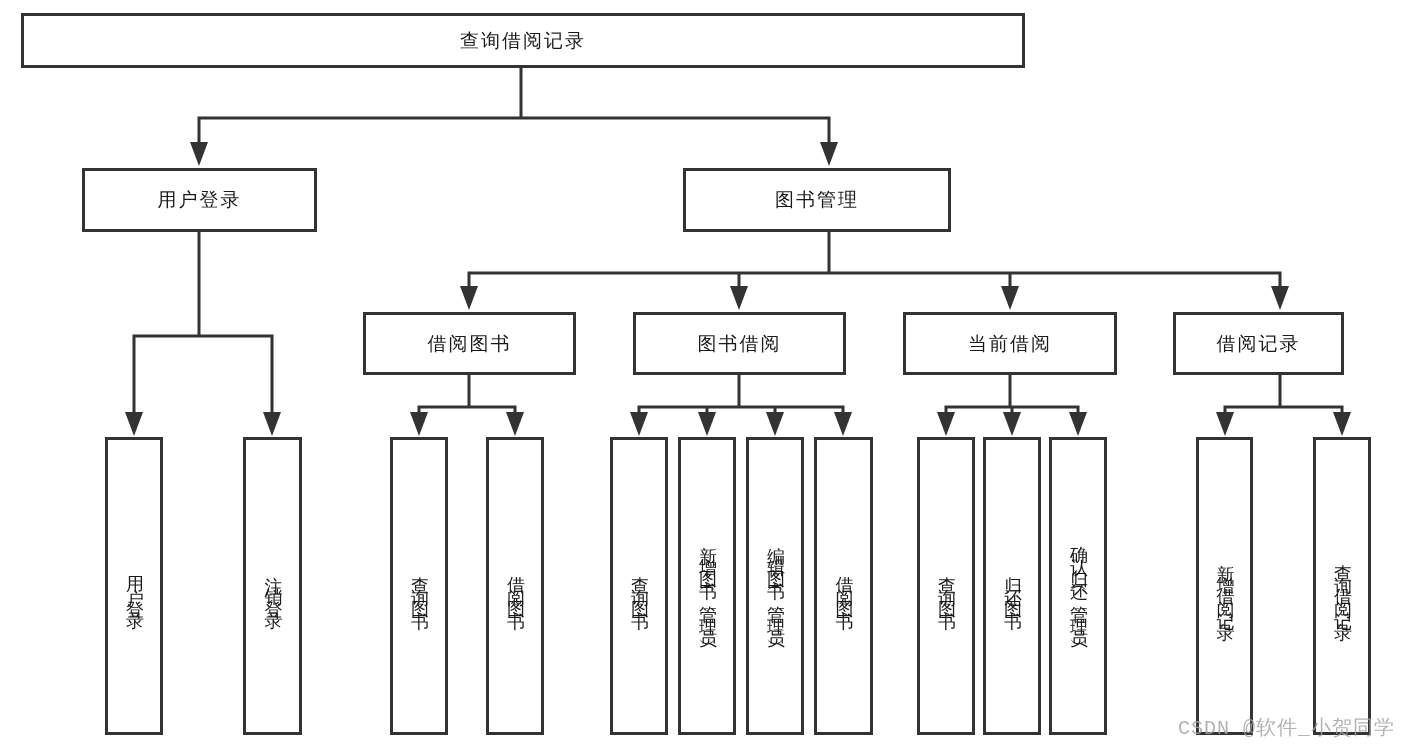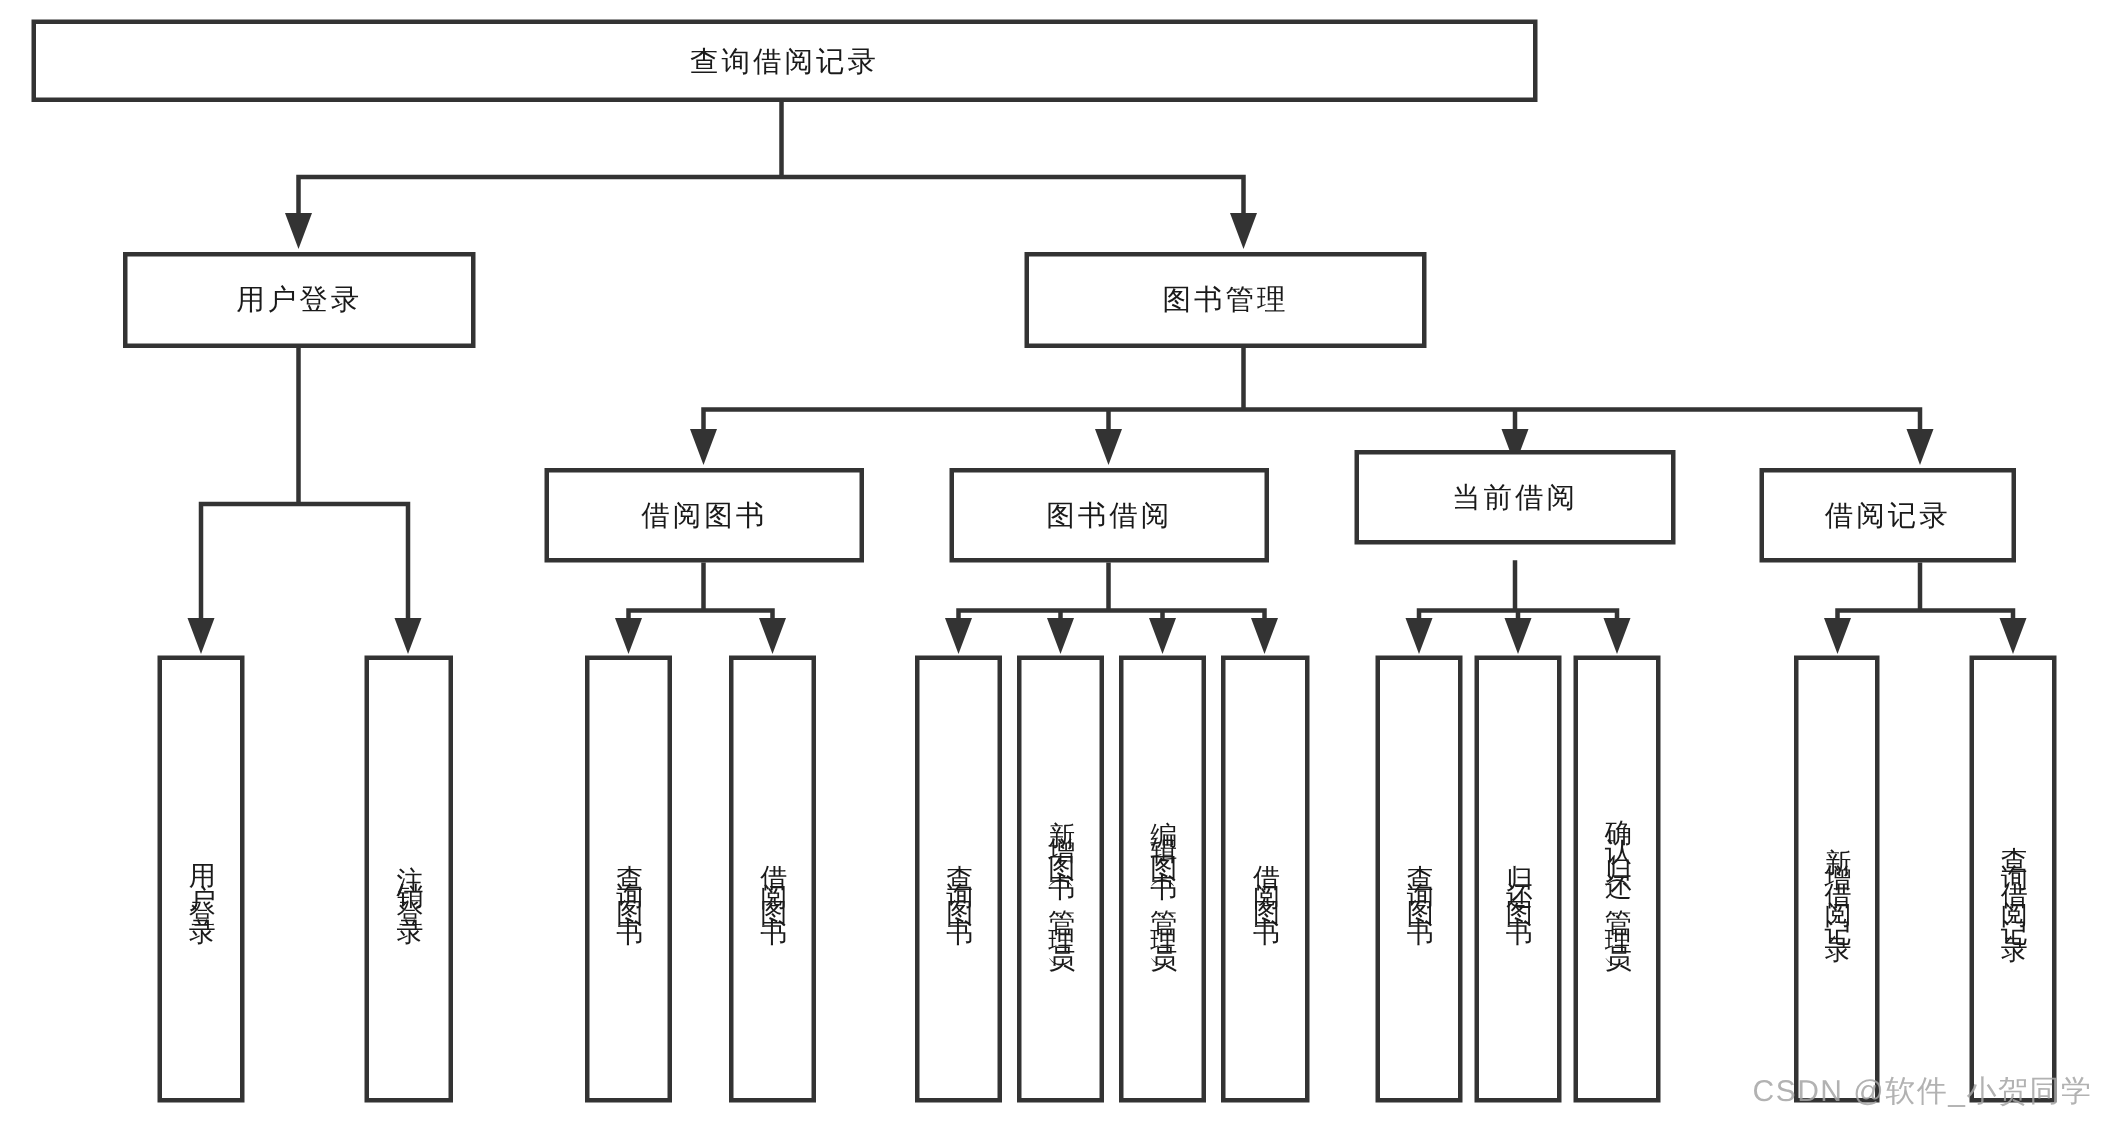--- a/index.html
+++ b/index.html
@@ -27,21 +27,21 @@
     line-height:1.1;
     white-space:nowrap;
   }
   .watermark{
     position:absolute;
     right:10px;bottom:6px;
     font-size:20px;
     color:#a5a5a5;
     opacity:.85;
     letter-spacing:1px;
-    font-family:Liberation Sans, sans-serif;
+    font-family:Liberation Mono, monospace;
   }
 </style>
 </head>
 <body>
 
 <div class="canvas">
 
   <svg class="connectors" width="1405" height="747" viewBox="0 0 1405 747">
     <g stroke="#333333" stroke-width="3" fill="none" stroke-linecap="square">
 
@@ -95,21 +95,21 @@
   <div class="box hbox" style="left:683px;top:168px;width:268px;height:64px">
     <span>图书管理</span>
   </div>
 
   <div class="box hbox" style="left:363px;top:312px;width:213px;height:63px">
     <span>借阅图书</span>
   </div>
   <div class="box hbox" style="left:633px;top:312px;width:213px;height:63px">
     <span>图书借阅</span>
   </div>
-  <div class="box hbox" style="left:903px;top:300px;width:214px;height:63px">
+  <div class="box hbox" style="left:903px;top:312px;width:214px;height:63px">
     <span>当前借阅</span>
   </div>
   <div class="box hbox" style="left:1173px;top:312px;width:171px;height:63px">
     <span>借阅记录</span>
   </div>
 
   <div class="box vbox" style="left:105px;top:437px;width:58px;height:298px">
     <span>用户登录</span>
   </div>
   <div class="box vbox" style="left:243px;top:437px;width:59px;height:298px">

